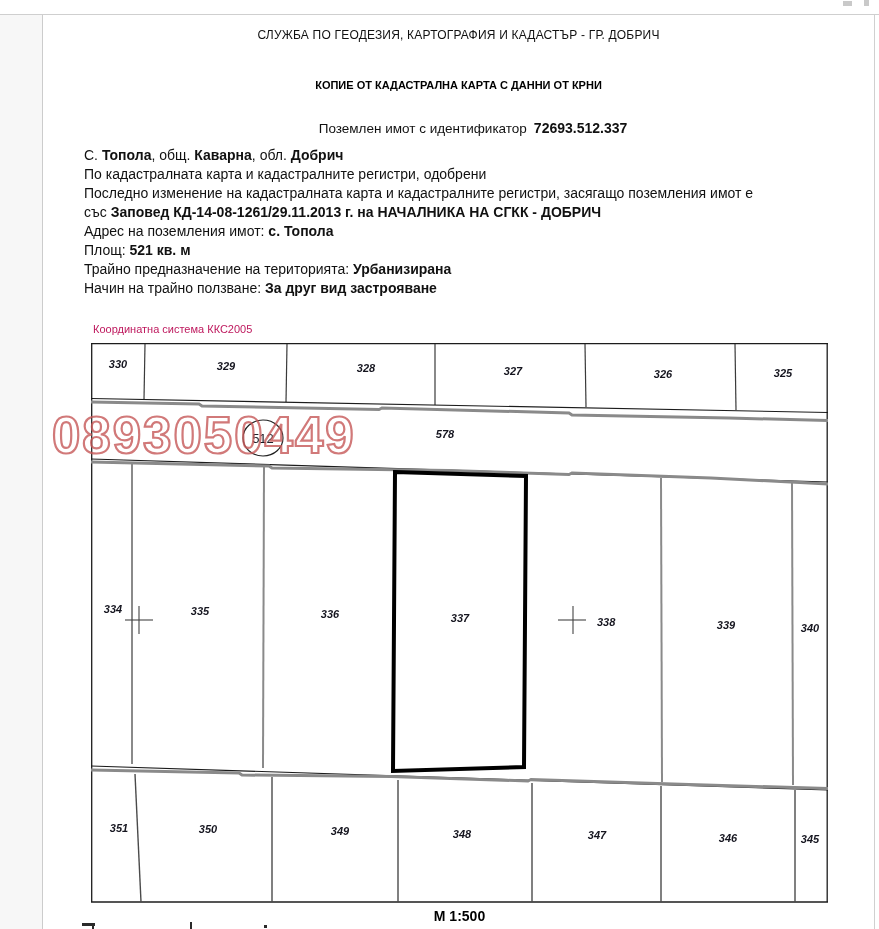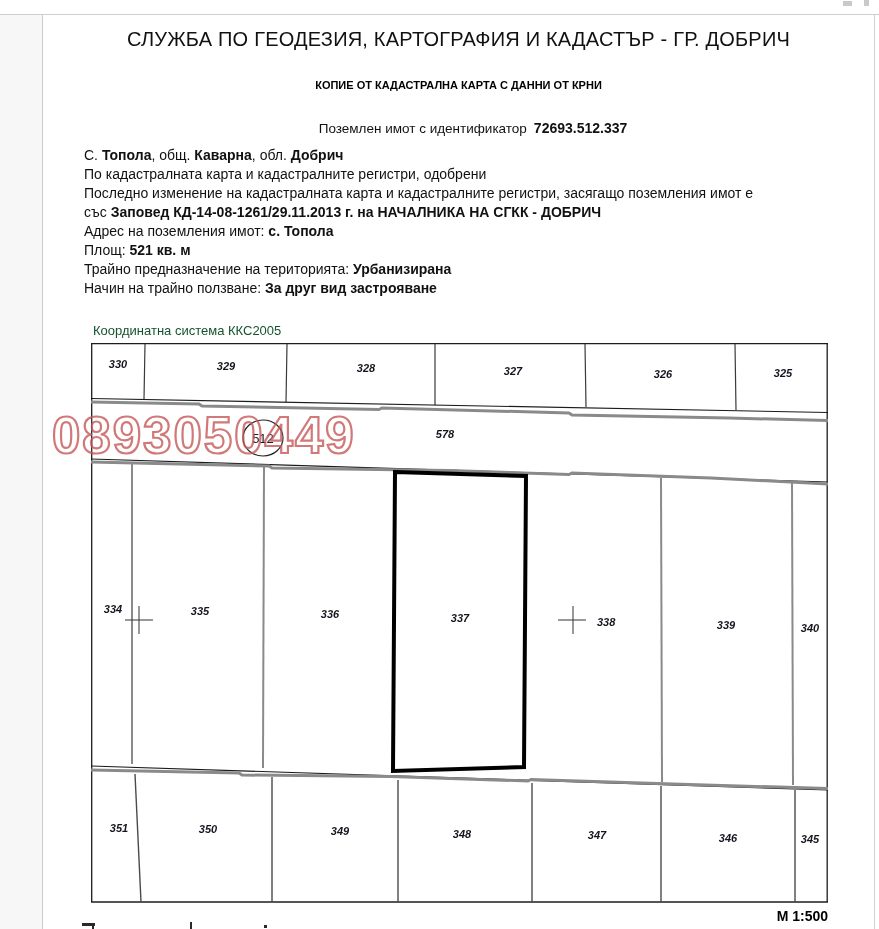--- a/index.html
+++ b/index.html
@@ -8,43 +8,43 @@
     background:#ffffff;font-family:"Liberation Sans",sans-serif;color:#1a1a1a;
   }
   .top-strip{position:absolute;left:0;top:0;width:879px;height:14px;background:#ffffff;border-bottom:1px solid #cfcfcf;}
   .left-strip{position:absolute;left:0;top:15px;width:42px;height:914px;background:#f7f7f7;border-right:1px solid #cccccc;}
   .right-edge{position:absolute;left:874px;top:15px;width:1px;height:914px;background:#d0d0d0;}
   .doc{position:absolute;left:43px;top:15px;width:831px;height:914px;background:#ffffff;}
 
   .frag{position:absolute;background:#c9c9c9;}
   .frag-dark{position:absolute;background:#2a2a2a;}
 
-  .agency-title{position:absolute;left:43px;top:28px;width:831px;text-align:center;font-size:20px;letter-spacing:.2px;color:#111;}
+  .agency-title{position:absolute;left:43px;top:28px;width:831px;text-align:center;font-size:12px;letter-spacing:.2px;color:#111;}
   .doc-title{position:absolute;left:43px;top:79px;width:831px;text-align:center;font-size:11px;font-weight:bold;color:#000;}
   .parcel-line{position:absolute;left:43px;top:120px;width:831px;text-align:center;font-size:13.5px;color:#111;}
   .parcel-line .pfx{margin-right:7px;margin-left:29px;}
   .parcel-line .pid{font-weight:bold;font-size:14px;}
 
   .details{position:absolute;left:84px;top:146px;width:770px;font-size:14px;line-height:19px;color:#111;}
   .details .b{font-weight:bold;}
 
-  .coordsys{position:absolute;left:93px;top:323px;font-size:13px;color:#14532d;}
+  .coordsys{position:absolute;left:93px;top:323px;font-size:11px;color:#be185d;}
 
   .map-svg{position:absolute;left:91px;top:343px;width:737px;height:560px;}
 
   .watermark{
     position:absolute;left:52px;top:410px;z-index:5;
     font-size:51px;font-weight:bold;letter-spacing:2px;line-height:1;
     color:rgba(206,106,106,0.45);
     -webkit-text-stroke:2.2px rgba(198,88,88,0.8);
     pointer-events:none;white-space:nowrap;
   }
   @supports (-webkit-text-stroke: 1px red){ .watermark{color:rgba(255,255,255,0.05);} }
 
-  .scale-label{position:absolute;left:91px;top:908px;width:737px;text-align:right;font-size:14px;font-weight:bold;color:#000;}
+  .scale-label{position:absolute;left:91px;top:908px;width:737px;text-align:center;font-size:14px;font-weight:bold;color:#000;}
 
   svg text{font-family:"Liberation Sans",sans-serif;}
   .pnum{font-size:11px;font-weight:bold;font-style:italic;fill:#15151f;}
   .rnum{font-size:11px;font-weight:bold;font-style:italic;fill:#15151f;}
   .cnum{font-size:13px;fill:#15151f;}
 </style>
 </head>
 <body>
 
 <div class="screen">

